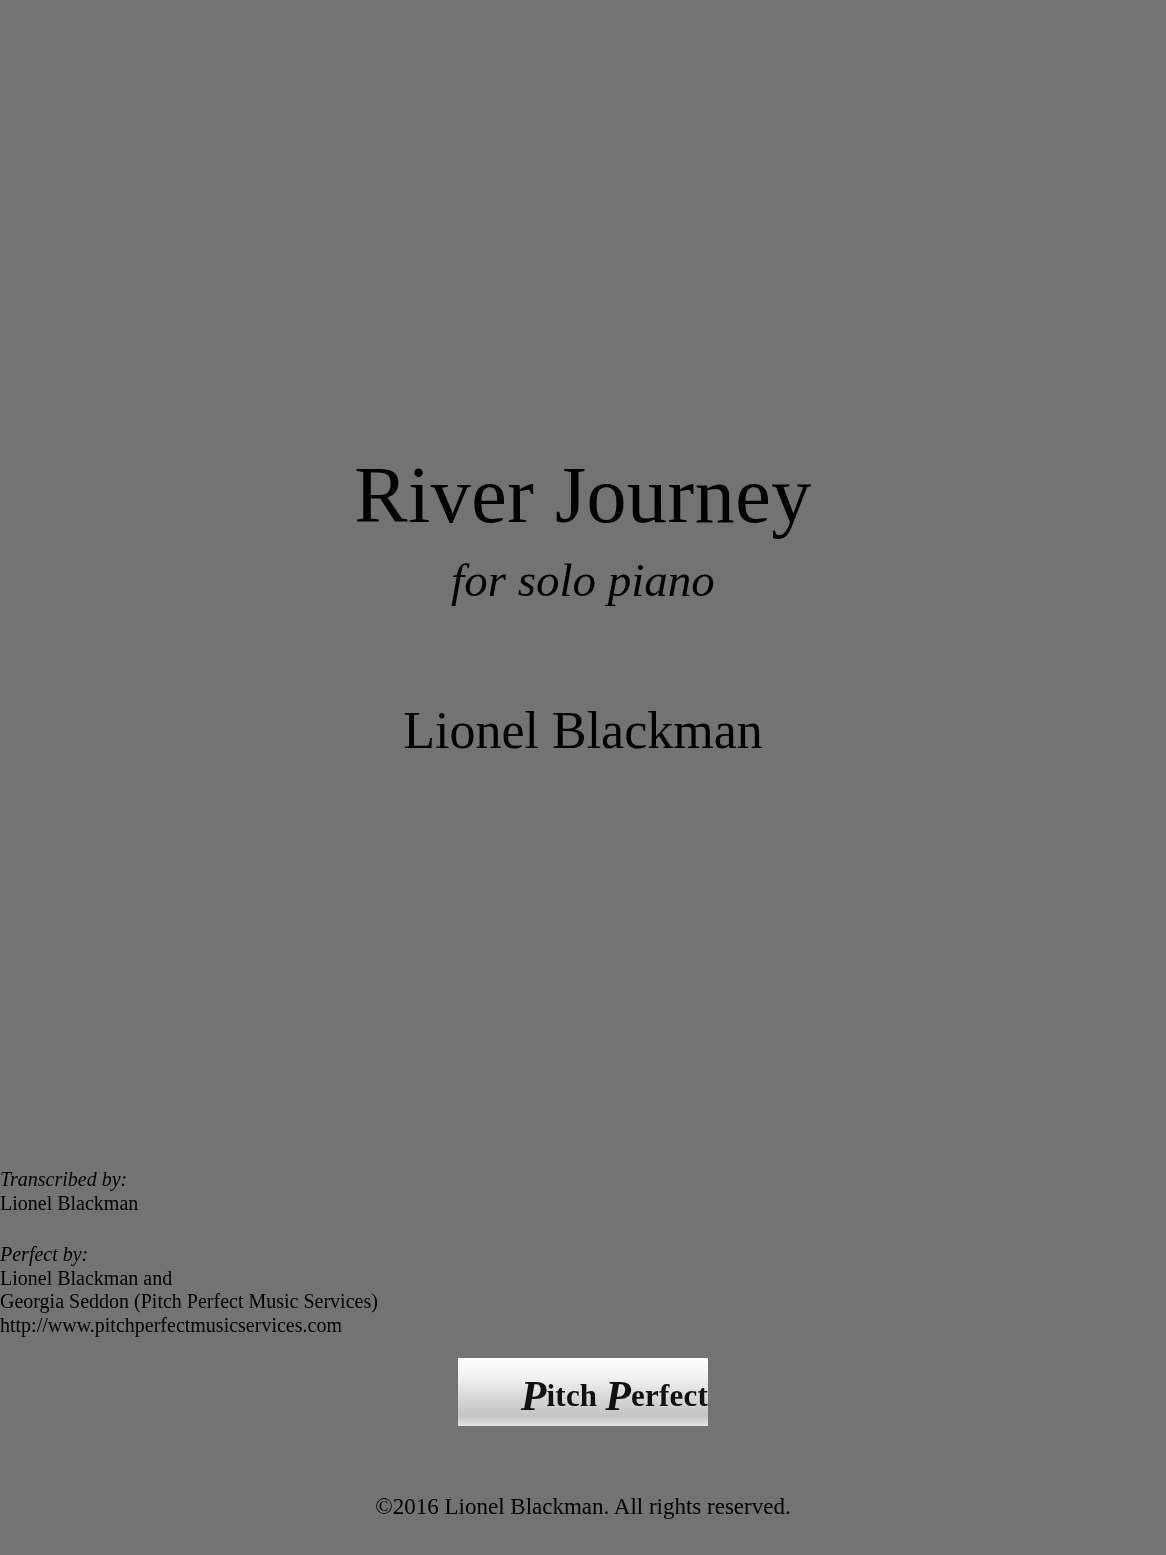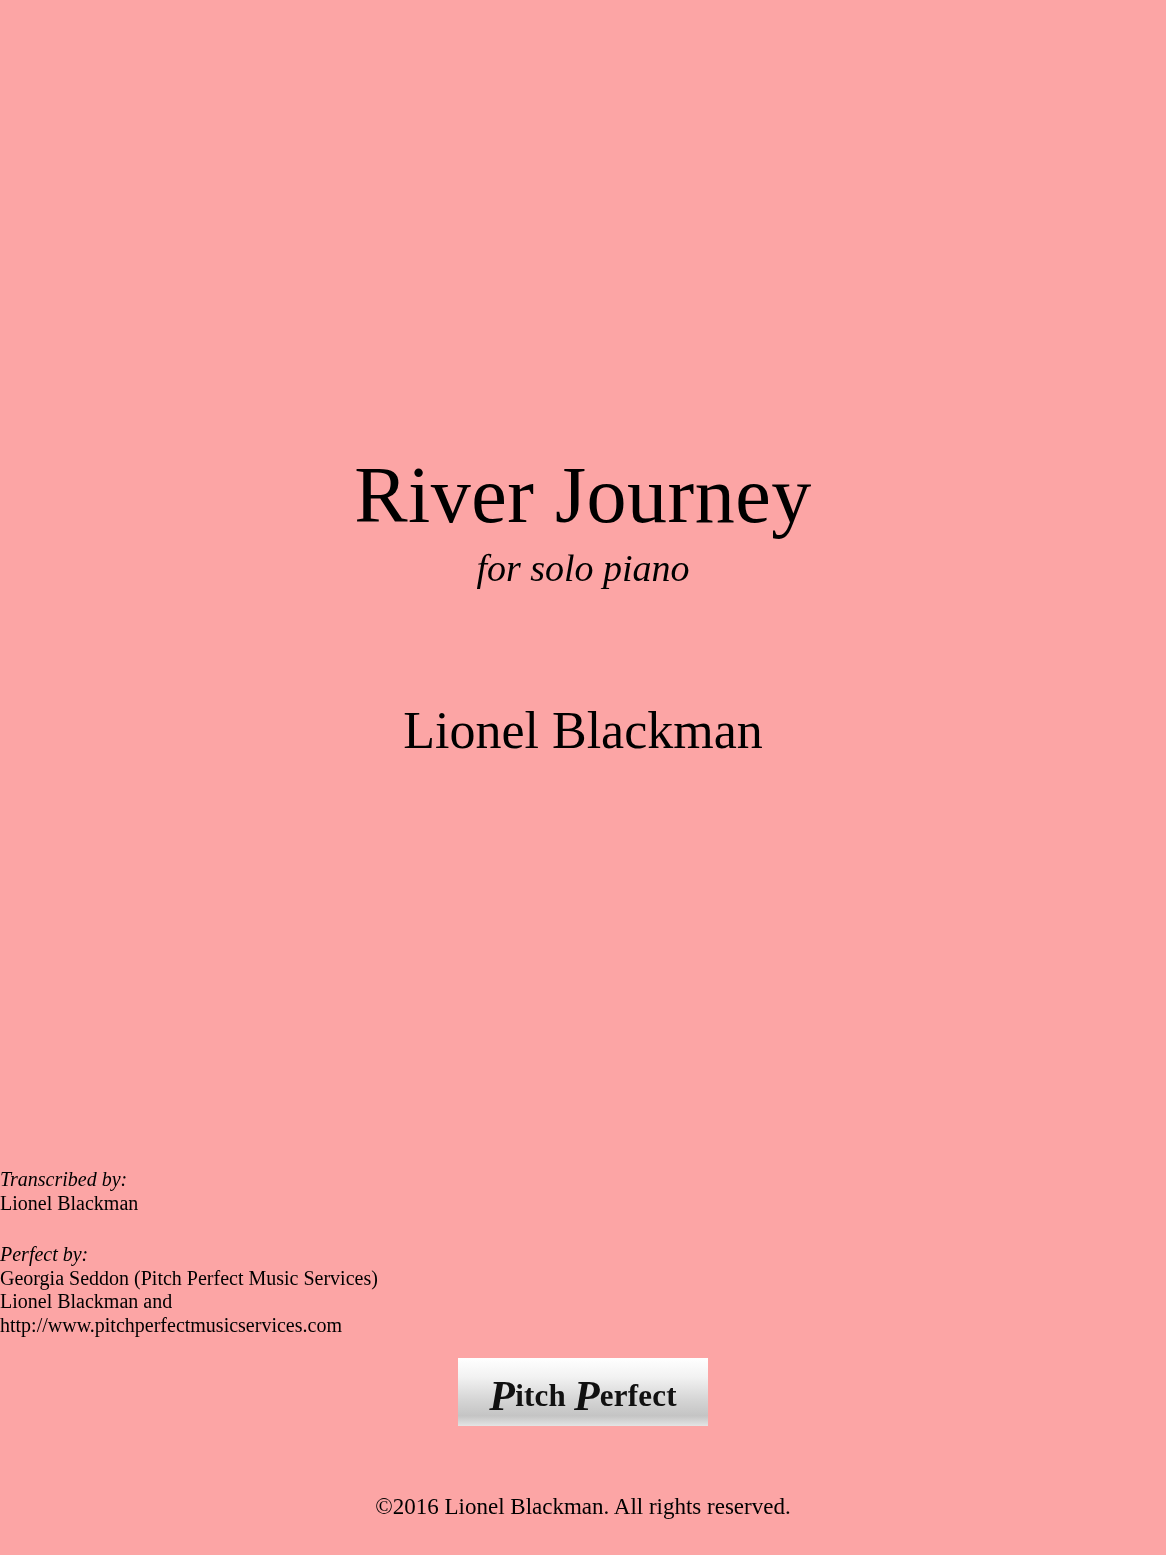--- a/index.html
+++ b/index.html
@@ -4,21 +4,21 @@
 <style>
   html, body {
     margin: 0;
     padding: 0;
     background: #ffffff;
   }
   .page {
     position: relative;
     width: 1166px;
     height: 1555px;
-    background: #fca5a5;
+    background: #737373;
     font-family: "Liberation Serif", serif;
     color: #000000;
     overflow: hidden;
   }
   .title-block {
     position: absolute;
     top: 455px;
     left: 0;
     width: 1166px;
     text-align: center;
@@ -26,22 +26,22 @@
   .title {
     font-family: "Liberation Serif", serif;
     font-size: 80px;
     font-weight: 400;
     line-height: 1.0;
     letter-spacing: 0.5px;
   }
   .subtitle {
     font-family: "Liberation Serif", serif;
     font-style: italic;
-    font-size: 38px;
-    margin-top: 14px;
+    font-size: 47px;
+    margin-top: 22px;
     line-height: 1.0;
   }
   .composer {
     position: absolute;
     top: 705px;
     left: 0;
     width: 1166px;
     text-align: center;
     font-family: "Liberation Serif", serif;
     font-size: 52px;
@@ -74,20 +74,21 @@
     width: 1166px;
     text-align: center;
   }
   .logo {
     display: inline-block;
     width: 250px;
     height: 68px;
     background: linear-gradient(to bottom, #ffffff 0%, #f2f2f2 28%, #d6d6d6 60%, #c4c4c4 85%, #e4e4e4 100%);
     position: relative;
     vertical-align: middle;
+    text-align: right;
   }
   .logo-text {
     position: absolute;
     top: 0;
     left: 0;
     width: 250px;
     height: 68px;
     line-height: 68px;
     font-family: "Liberation Serif", serif;
     font-size: 31px;
@@ -123,22 +124,22 @@
     <div class="subtitle">for solo piano</div>
   </div>
 
   <div class="composer">Lionel Blackman</div>
 
   <div class="credits">
     <div class="role">Transcribed by:</div>
     <div class="name">Lionel Blackman</div>
     <div class="gap"></div>
     <div class="role">Perfect by:</div>
+    <div class="name">Lionel Blackman and</div>
     <div class="name">Georgia Seddon (Pitch Perfect Music Services)</div>
-    <div class="name">Lionel Blackman and</div>
     <div class="url">http://www.pitchperfectmusicservices.com</div>
   </div>
 
   <div class="logo-wrap">
     <div class="logo">
       <div class="logo-text"><span class="big">P</span><span>itch</span>&nbsp;<span class="big">P</span><span>erfect</span></div>
     </div>
   </div>
 
   <div class="copyright">©2016 Lionel Blackman. All rights reserved.</div>

